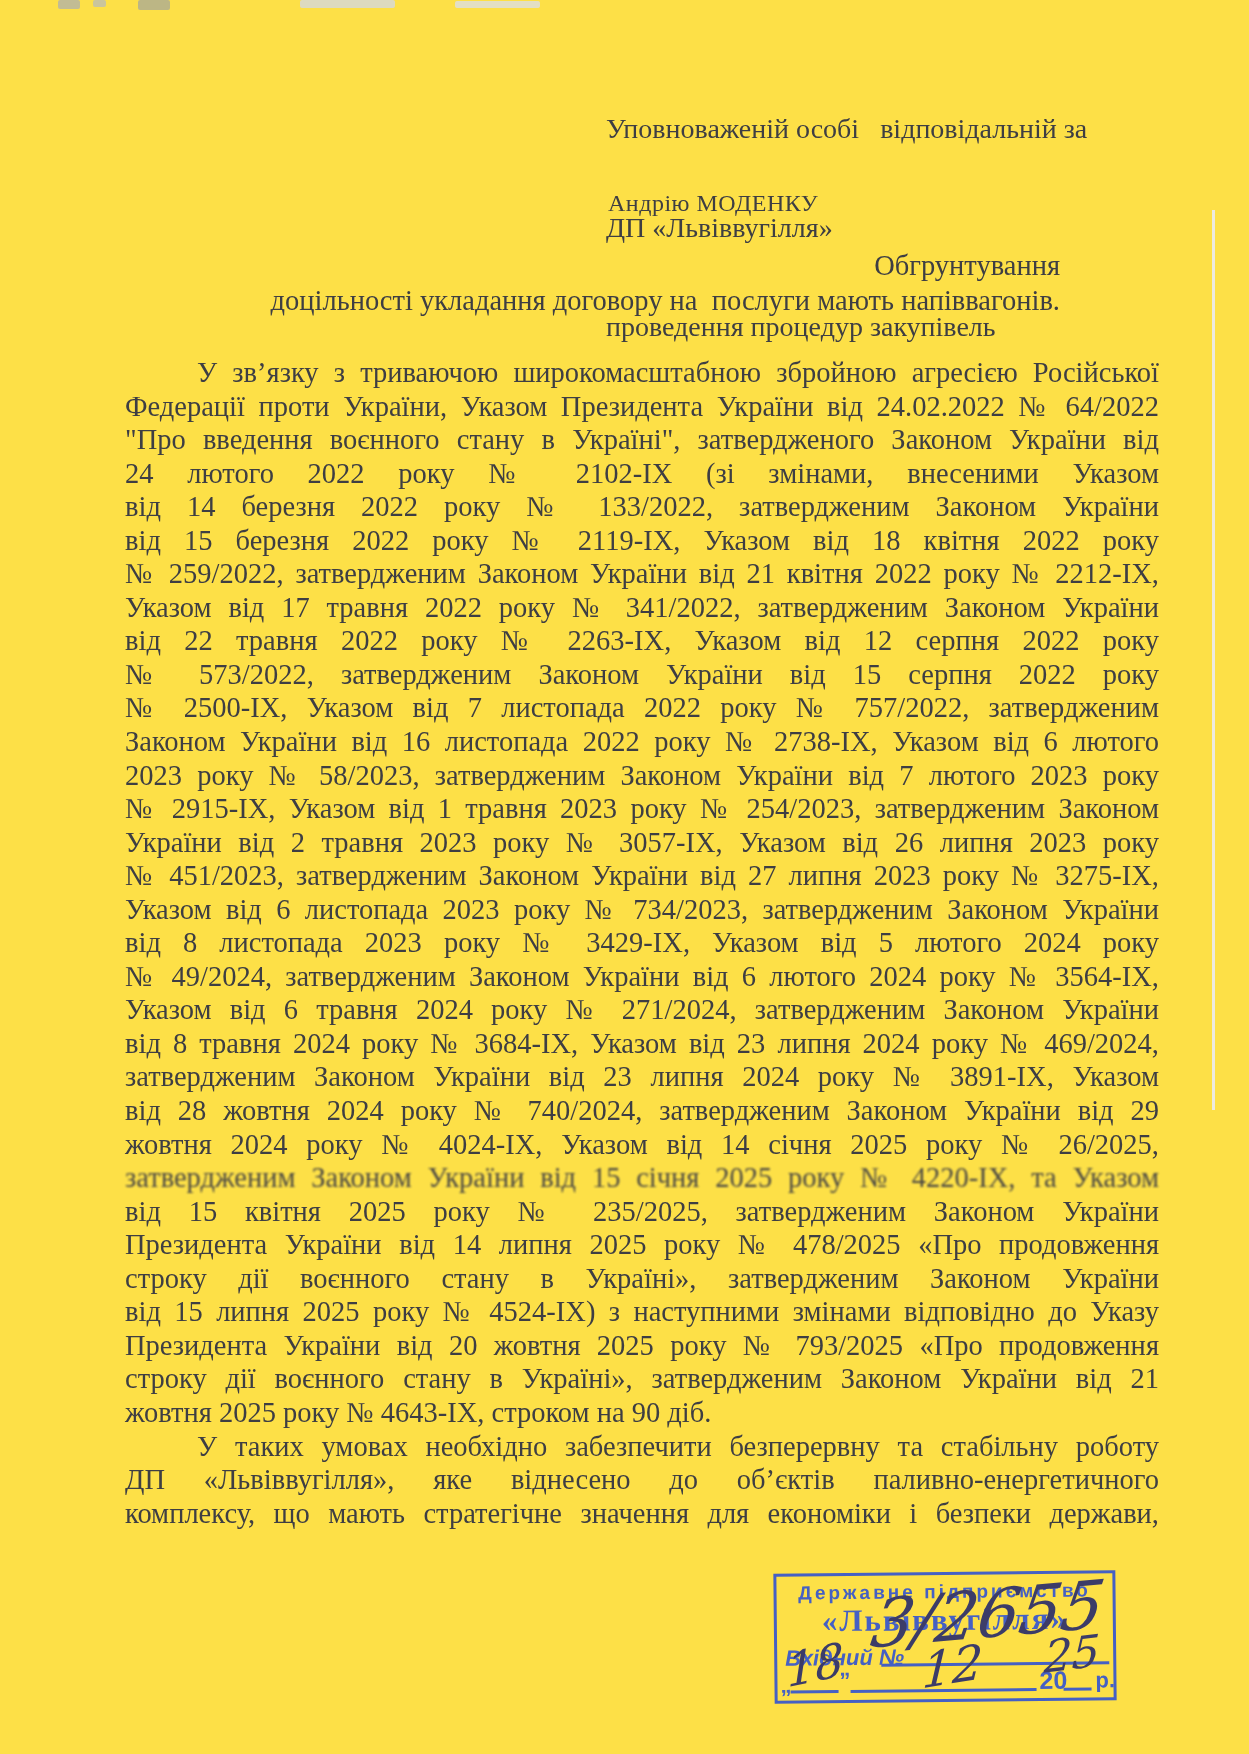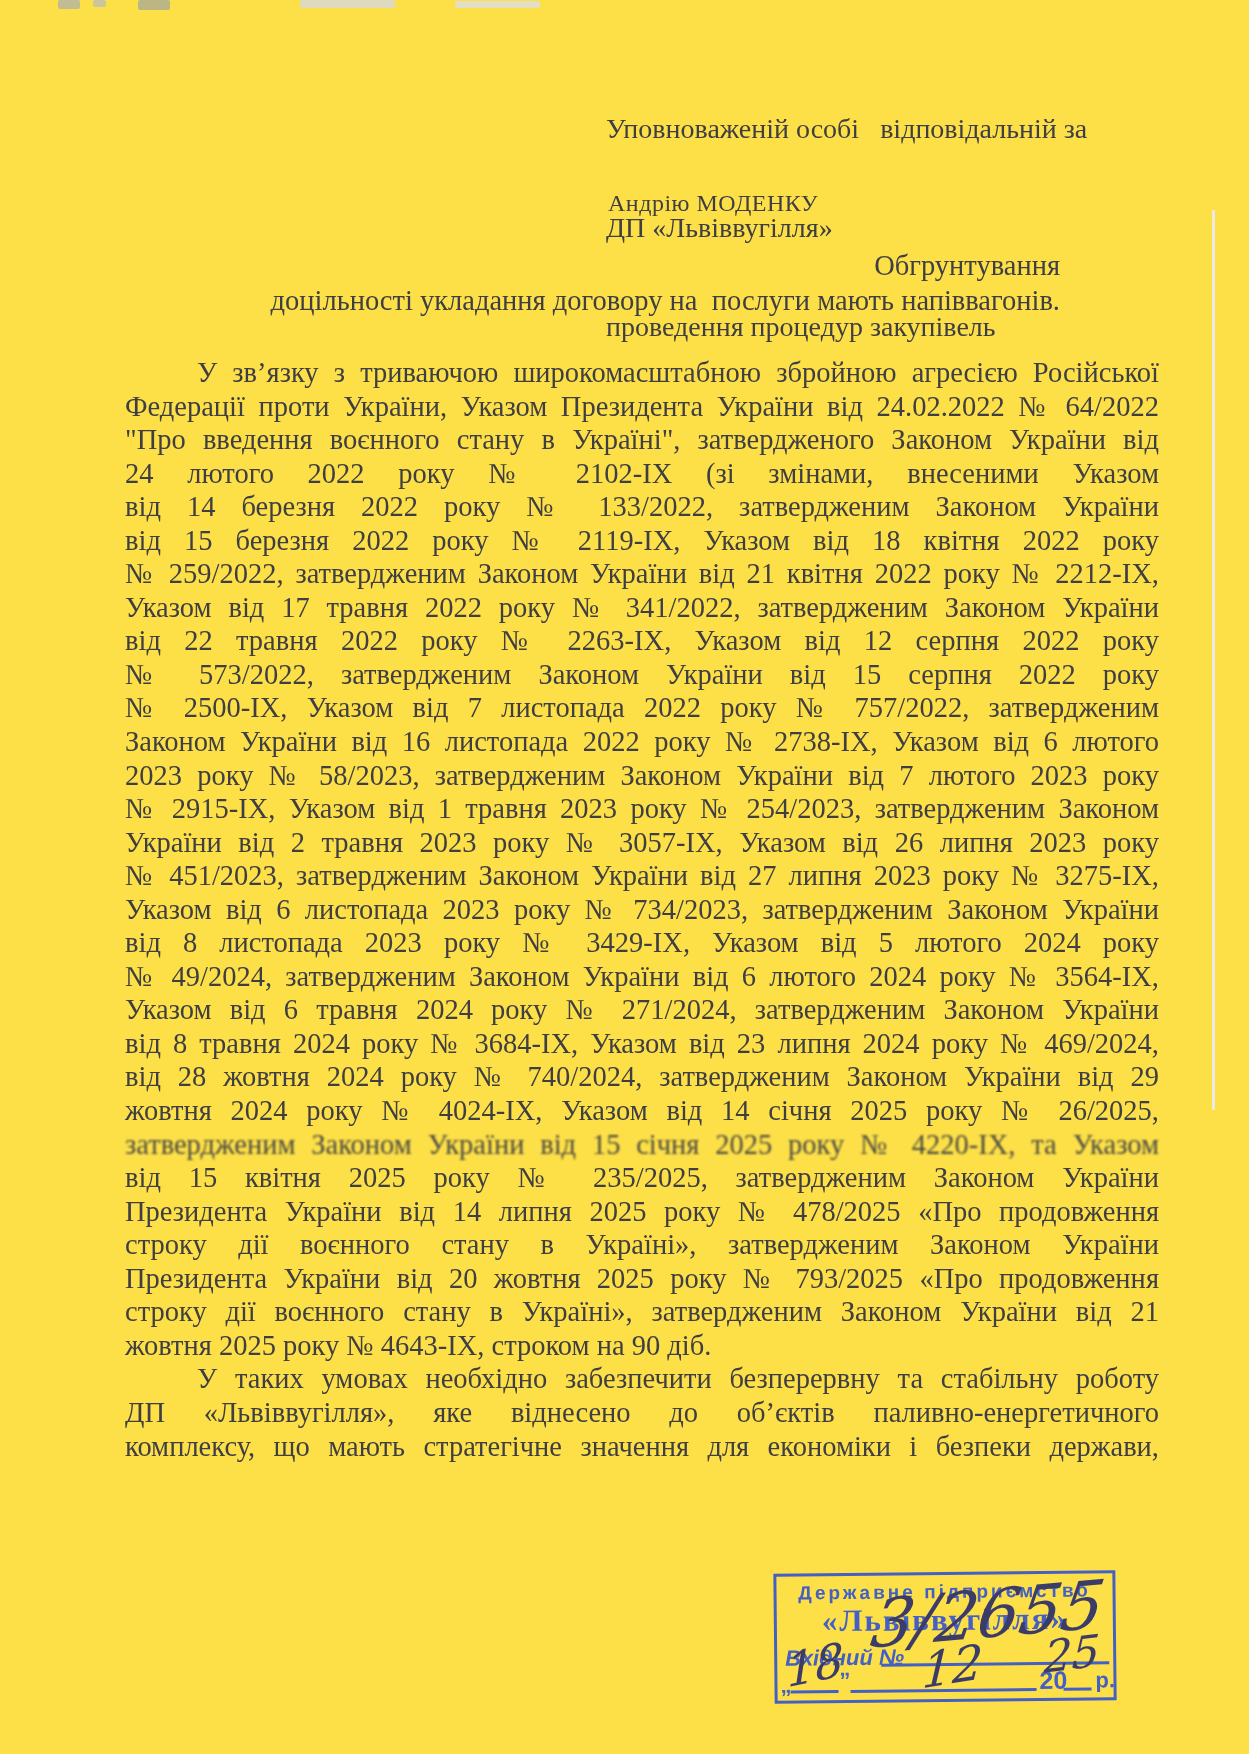--- a/index.html
+++ b/index.html
@@ -142,26 +142,28 @@
     <div class="bline j">Законом України від 16 листопада 2022 року № 2738-IX, Указом від 6 лютого</div>
     <div class="bline j">2023 року № 58/2023, затвердженим Законом України від 7 лютого 2023 року</div>
     <div class="bline j">№ 2915-IX, Указом від 1 травня 2023 року № 254/2023, затвердженим Законом</div>
     <div class="bline j">України від 2 травня 2023 року № 3057-IX, Указом від 26 липня 2023 року</div>
     <div class="bline j">№ 451/2023, затвердженим Законом України від 27 липня 2023 року № 3275-IX,</div>
     <div class="bline j">Указом від 6 листопада 2023 року № 734/2023, затвердженим Законом України</div>
     <div class="bline j">від 8 листопада 2023 року № 3429-IX, Указом від 5 лютого 2024 року</div>
     <div class="bline j">№ 49/2024, затвердженим Законом України від 6 лютого 2024 року № 3564-IX,</div>
     <div class="bline j">Указом від 6 травня 2024 року № 271/2024, затвердженим Законом України</div>
     <div class="bline j">від 8 травня 2024 року № 3684-IX, Указом від 23 липня 2024 року № 469/2024,</div>
+    <div class="bline j">затвердженим Законом України від 23 липня 2024 року № 3891-IX, Указом</div>
     <div class="bline j">від 28 жовтня 2024 року № 740/2024, затвердженим Законом України від 29</div>
     <div class="bline j">жовтня 2024 року № 4024-IX, Указом від 14 січня 2025 року № 26/2025,</div>
     <div class="bline j smudge">затвердженим Законом України від 15 січня 2025 року № 4220-IX, та Указом</div>
     <div class="bline j">від 15 квітня 2025 року № 235/2025, затвердженим Законом України</div>
     <div class="bline j">Президента України від 14 липня 2025 року № 478/2025 «Про продовження</div>
     <div class="bline j">строку дії воєнного стану в Україні», затвердженим Законом України</div>
+    <div class="bline j">від 15 липня 2025 року № 4524-IX) з наступними змінами відповідно до Указу</div>
     <div class="bline j">Президента України від 20 жовтня 2025 року № 793/2025 «Про продовження</div>
     <div class="bline j">строку дії воєнного стану в Україні», затвердженим Законом України від 21</div>
     <div class="bline">жовтня 2025 року № 4643-IX, строком на 90 діб.</div>
     <div class="bline j ind">У таких умовах необхідно забезпечити безперервну та стабільну роботу</div>
     <div class="bline j">ДП «Львіввугілля», яке віднесено до об’єктів паливно-енергетичного</div>
     <div class="bline j">комплексу, що мають стратегічне значення для економіки і безпеки держави,</div>
   </div>
 
   <div class="stamp">
     <div class="org-type">Державне підприємство</div>

